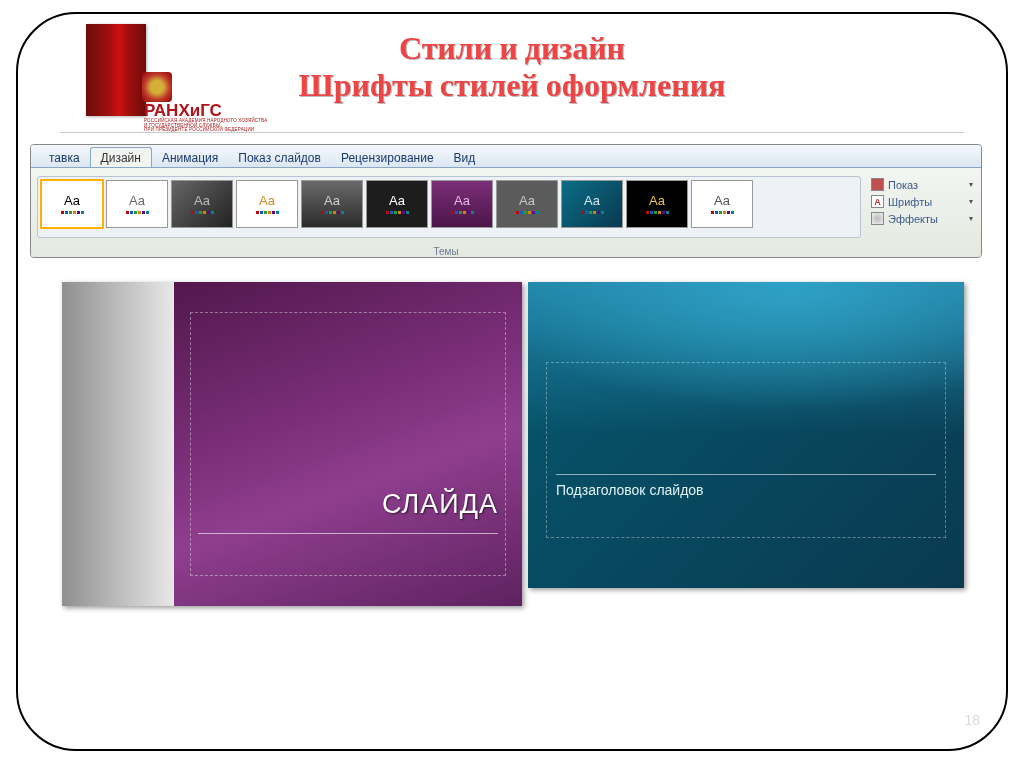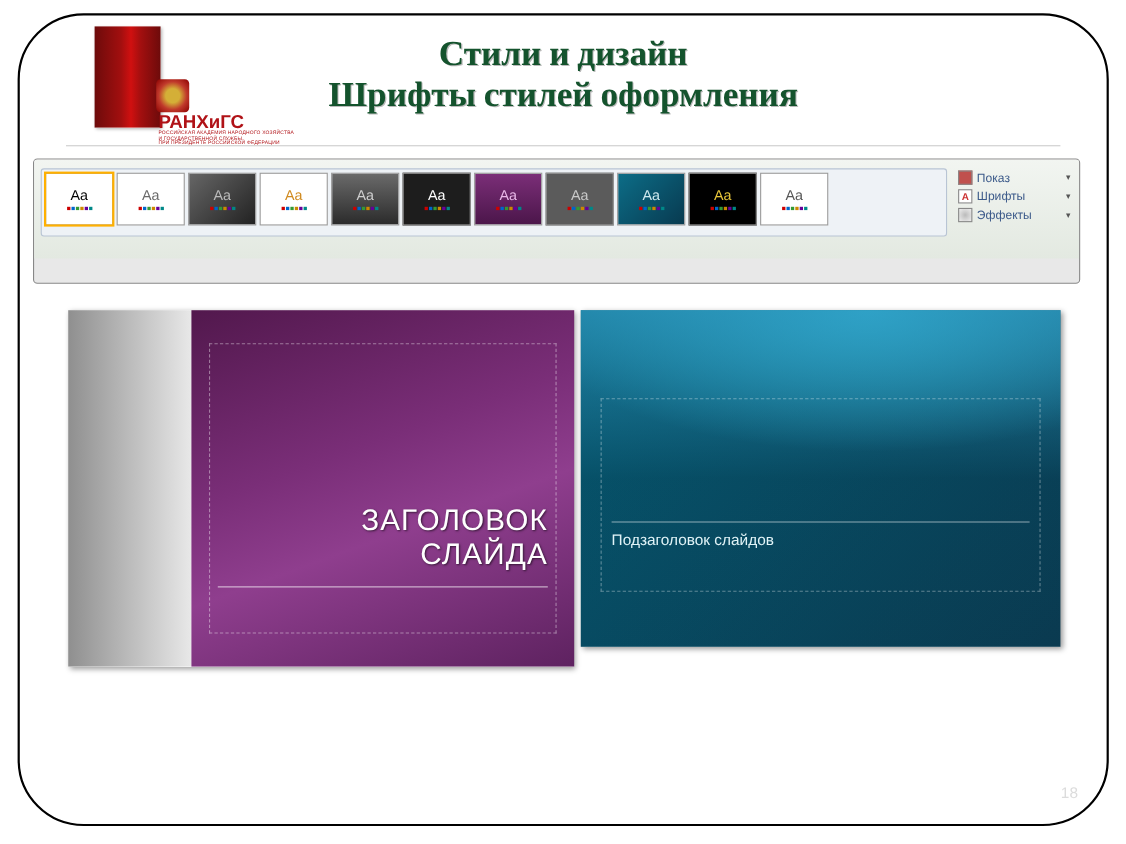--- a/index.html
+++ b/index.html
@@ -19,21 +19,21 @@
     box-shadow:1px 1px 3px rgba(0,0,0,.3);
   }
   .logo-area { position:absolute; left:142px; top:72px; width:132px; }
   .emblem { width:30px; height:30px; display:inline-block; vertical-align:top;
     background:radial-gradient(circle,#d4af37 30%,#c0392b 60%,#8b0000); border-radius:4px;}
   .logo-text { display:inline-block; vertical-align:top; margin-left:2px; }
   .logo-main { color:#b01217; font-weight:bold; font-size:17px; line-height:1; }
   .logo-sub { color:#b01217; font-size:4.5px; line-height:1; text-transform:uppercase; letter-spacing:.2px; }
 
   .title { position:absolute; top:30px; width:100%; text-align:center;
-    color:#14532d; font-family:Cambria,Georgia,serif; font-weight:bold;
+    color:#ef4444; font-family:Cambria,Georgia,serif; font-weight:bold;
     text-shadow:1px 1px 0 #bbb; }
   .title .l1 { font-size:32px; }
   .title .l2 { font-size:32px; }
 
   .hr { position:absolute; left:60px; right:60px; top:132px; border-top:1px solid #ccc; }
 
   
   .ribbon-box { position:absolute; left:30px; top:144px; width:950px; height:112px;
     border:1px solid #888; border-radius:4px; background:#e8e8e8; overflow:hidden; }
   .tabs { height:22px; background:linear-gradient(#f4f8fc,#dce6f2);
@@ -106,20 +106,28 @@
 </div>
 
 <div class="title">
   <div class="l1">Стили и дизайн</div>
   <div class="l2">Шрифты стилей оформления</div>
 </div>
 
 <div class="hr"></div>
 
 <div class="ribbon-box">
+  <div class="tabs" id="tabs">
+      <div class="tab">тавка</div>
+      <div class="tab active">Дизайн</div>
+      <div class="tab">Анимация</div>
+      <div class="tab">Показ слайдов</div>
+      <div class="tab">Рецензирование</div>
+      <div class="tab">Вид</div>
+    </div>
   <div class="rbody">
     <div class="gallery" id="gallery">
         <div class="thumb selected" style="background: rgb(255, 255, 255);">
           <div class="ta" style="color: rgb(0, 0, 0);">Aa</div>
           <div class="dots">
             <i style="background: rgb(204, 0, 0);"></i>
             <i style="background: rgb(0, 102, 204);"></i>
             <i style="background: rgb(51, 153, 51);"></i>
             <i style="background: rgb(204, 136, 0);"></i>
             <i style="background: rgb(102, 0, 153);"></i>
@@ -230,20 +238,21 @@
           <div class="dots">
             <i style="background: rgb(204, 0, 0);"></i>
             <i style="background: rgb(0, 102, 204);"></i>
             <i style="background: rgb(51, 153, 51);"></i>
             <i style="background: rgb(204, 136, 0);"></i>
             <i style="background: rgb(102, 0, 153);"></i>
             <i style="background: rgb(0, 136, 136);"></i>
           </div>
         </div>
       </div>
+    <div class="grp-label">Темы</div>
     <div class="side-panel" id="sidepanel">
         <div class="side-row">
           <span class="sw" style="background: rgb(192, 80, 77);"></span>
           <span>Показ</span>
           <span class="dd">▾</span>
         </div>
         <div class="side-row">
           <span class="sw" style="background: rgb(255, 255, 255); display: flex; align-items: center; justify-content: center; font-size: 9px; font-weight: bold; color: rgb(204, 51, 51);">A</span>
           <span>Шрифты</span>
           <span class="dd">▾</span>
@@ -255,21 +264,21 @@
         </div>
       </div>
   </div>
 </div>
 
 <div class="preview pv1">
   <div class="bar"></div>
   <div class="body">
     <div class="frame-in"></div>
     <div class="t1">
-      <span>ЗАГОЛОВОК</span><br><span>СЛАЙДА</span>
+      <br><span>СЛАЙДА</span>
     </div>
     <div class="hline"></div>
   </div>
 </div>
 
 <div class="preview pv2">
   <div class="frame-in"></div>
   <div class="hline"></div>
   <div class="t2">Подзаголовок слайдов</div>
 </div>

